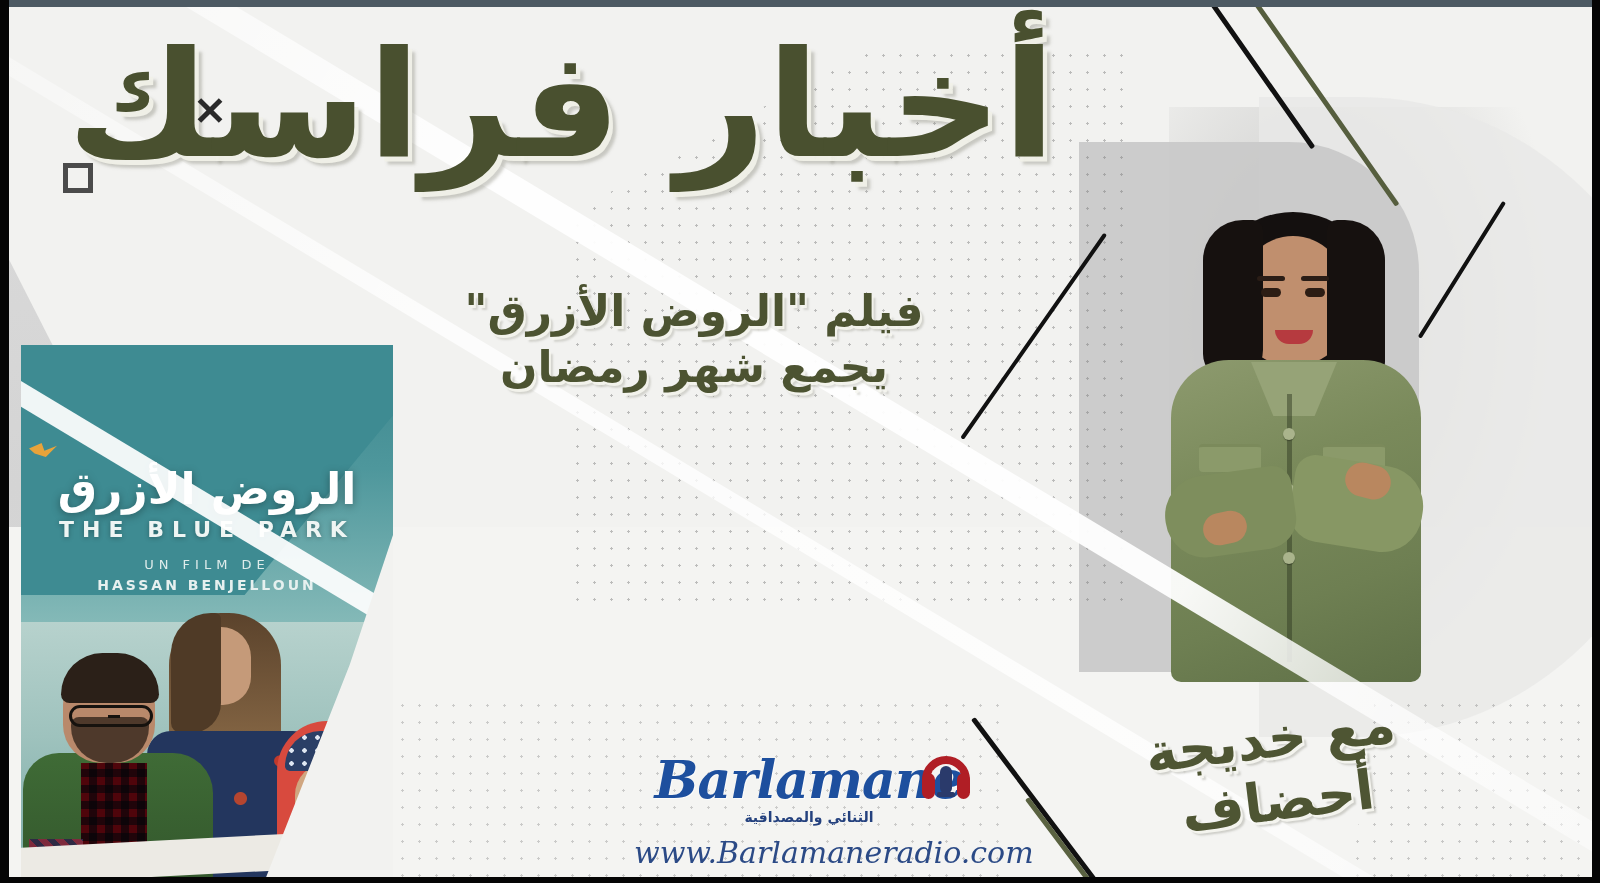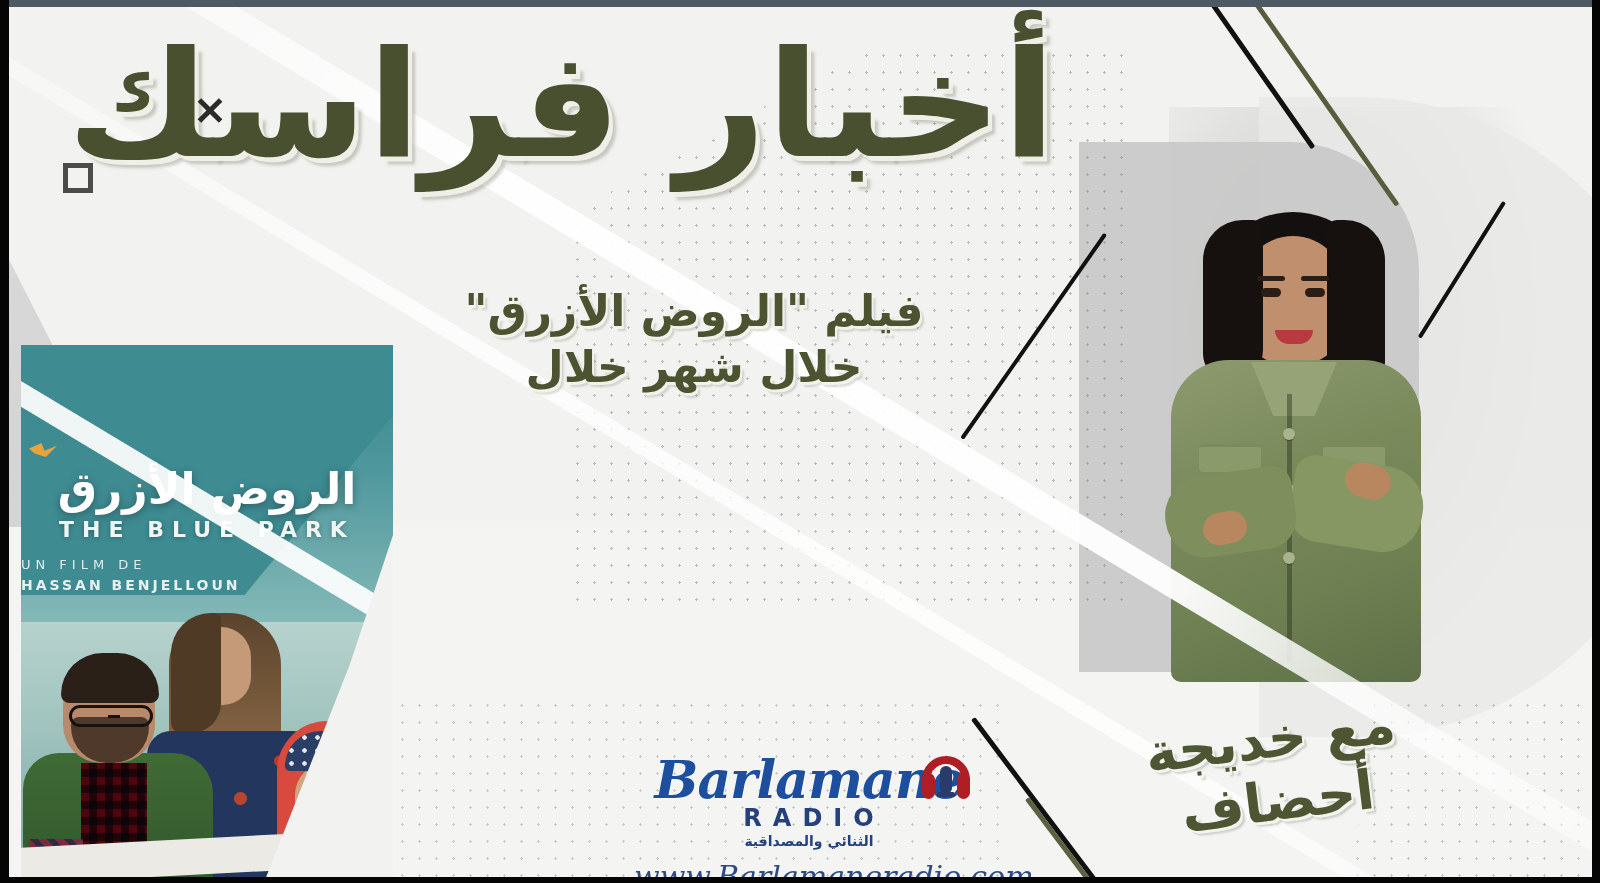--- a/index.html
+++ b/index.html
@@ -200,26 +200,26 @@
   }
   #poster-title-en{
     position:absolute; left:0; top:172px; width:100%;
     text-align:center;
     font-family:"DejaVu Sans", sans-serif; font-weight:bold;
     font-size:22px; letter-spacing:8px; color:#eef5f3;
     text-shadow:0 1px 5px rgba(0,0,0,.3);
   }
   #poster-credit-1{
     position:absolute; left:0; top:212px; width:100%;
-    font-family:"DejaVu Sans", sans-serif;
+    text-align:center; font-family:"DejaVu Sans", sans-serif;
     font-size:13px; letter-spacing:5px; color:#dfeceb;
   }
   #poster-credit-2{
     position:absolute; left:0; top:232px; width:100%;
-    font-family:"DejaVu Sans", sans-serif;
+    text-align:center; font-family:"DejaVu Sans", sans-serif;
     font-size:14px; letter-spacing:3px; color:#e6f0ef; font-weight:bold;
   }
   
   #poster-still{
     position:absolute; left:0; top:268px; width:372px; height:264px;
     overflow:hidden;
   }
   .fig{ position:absolute; }
   #fig-woman-hair{ left:148px; top:0px; width:112px; height:150px;
     background:linear-gradient(180deg,#5b432c,#8a6a47); border-radius:52px 52px 14px 14px; }
@@ -464,37 +464,36 @@
       <div id="poster-corner"></div>
     </div>
 
     <div class="shine" id="shine-1"></div>
     <div class="shine" id="shine-2"></div>
 
     <div id="headline">أخبار فراسك</div>
 
     <div id="subtitle">
       <span class="ln">فيلم "الروض الأزرق"</span>
-      <span class="ln">خلال شهر خلال</span>
+      <span class="ln">يجمع شهر رمضان</span>
     </div>
 
     <div id="presenter-credit">مع خديجة أحضاف</div>
 
     <div id="radio-logo">
       <div id="logo-row">
         <span id="logo-wordmark">Barlamane</span>
         <span id="logo-headphone">
           <span class="hp-band"></span>
           <span class="hp-cup-l"></span>
           <span class="hp-cup-r"></span>
           <span class="hp-mic"></span>
           <span class="hp-mic-base"></span>
         </span>
       </div>
-      <div id="logo-radio-word">RADIO</div>
       <div id="logo-tagline">الثنائي والمصداقية</div>
       <div id="logo-url">www.Barlamaneradio.com</div>
     </div>
 
     <div id="overlay-square"></div>
     <div id="overlay-x"></div>
 
   </div>
 </div>
 

